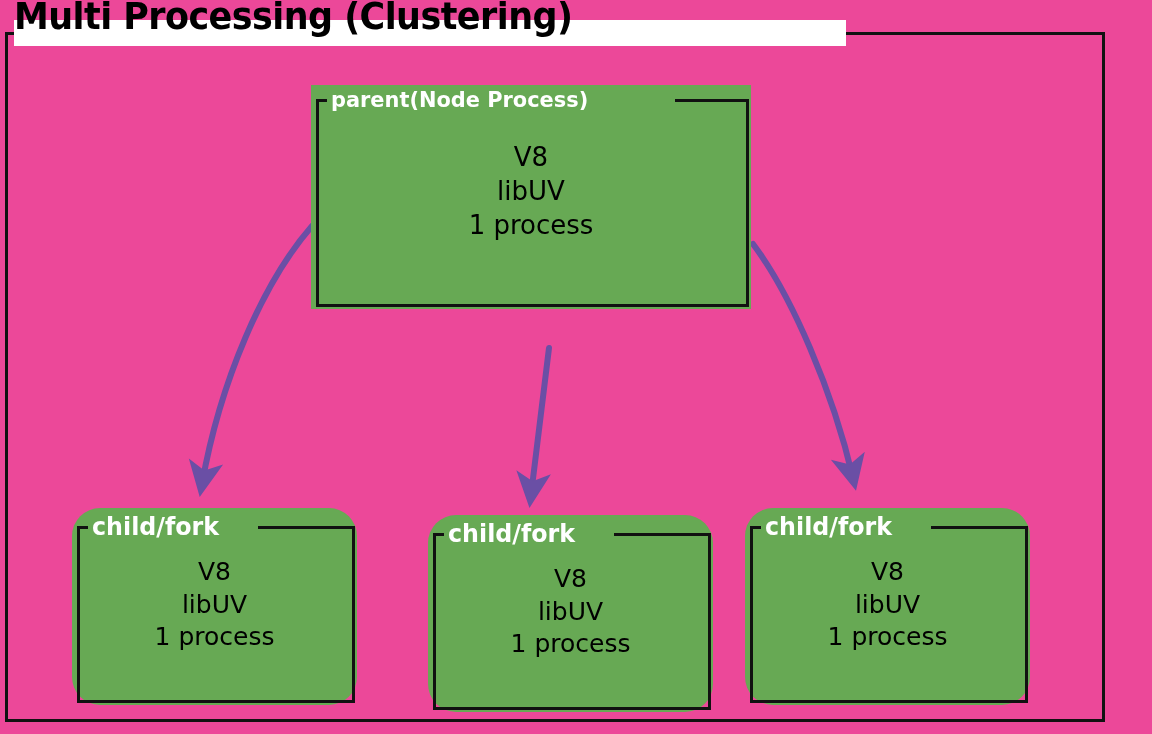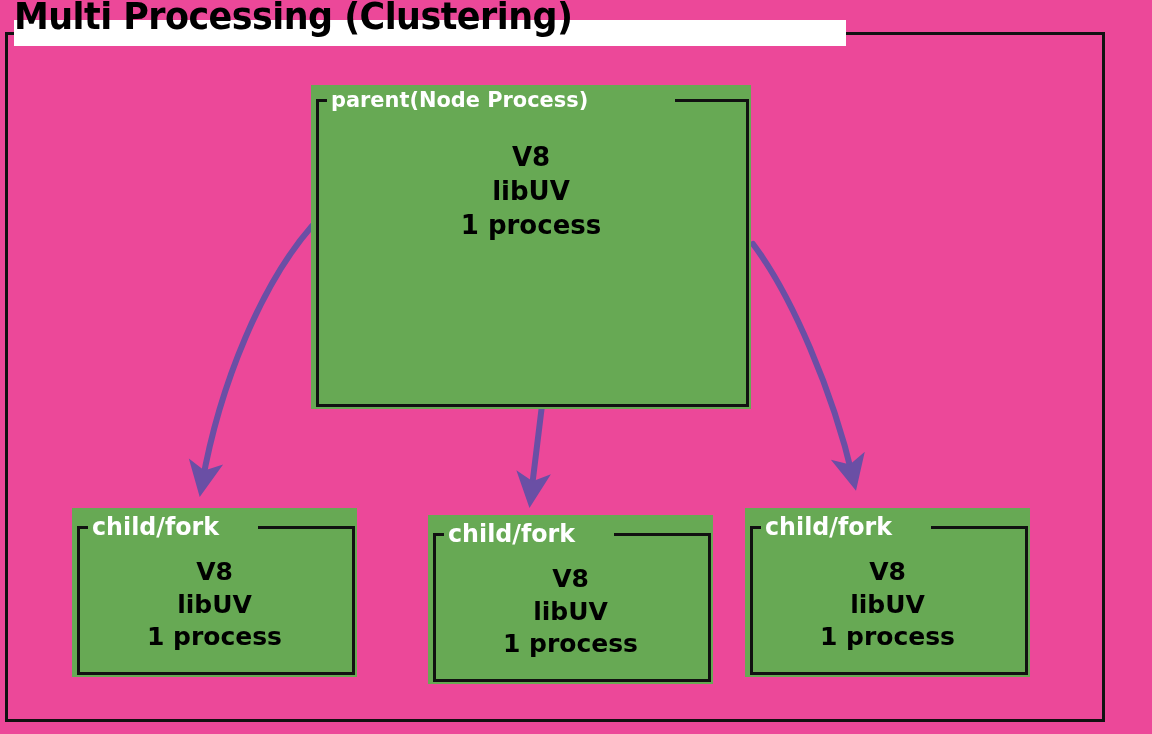--- a/index.html
+++ b/index.html
@@ -79,31 +79,31 @@
     line-height: 1;
     transform: scaleX(0.95);
     transform-origin: left top;
   }
   .proc-body {
     position: absolute;
     width: 100%;
     text-align: center;
     color: #000000;
     font-family: "DejaVu Sans", sans-serif;
-    font-weight: bold;
+    font-weight: normal;
     line-height: 1.30;
     white-space: pre-line;
   }
 
   
   #parent-box {
     left: 311px;
     top: 85px;
     width: 440px;
-    height: 324px;
+    height: 224px;
   }
   #parent-box .proc-inner-border {
     left: 5px;
     top: 14px;
     right: 2px;
     bottom: 2px;
   }
   #parent-box .proc-label-mask {
     left: 16px;
     top: 7px;
@@ -115,21 +115,22 @@
     font-size: 22px;
   }
   #parent-box .proc-body {
     top: 56px;
     font-size: 26px;
   }
 
   
   .child-box {
     width: 285px;
-    height: 169px;
+    height: 197px;
+    border-radius: 28px;
   }
   .child-box .proc-inner-border {
     left: 5px;
     top: 18px;
     right: 2px;
     bottom: 2px;
   }
   .child-box .proc-label-mask {
     left: 16px;
     top: 11px;

